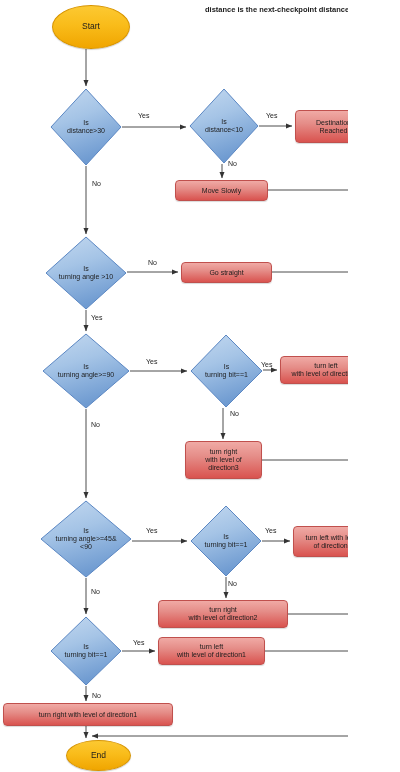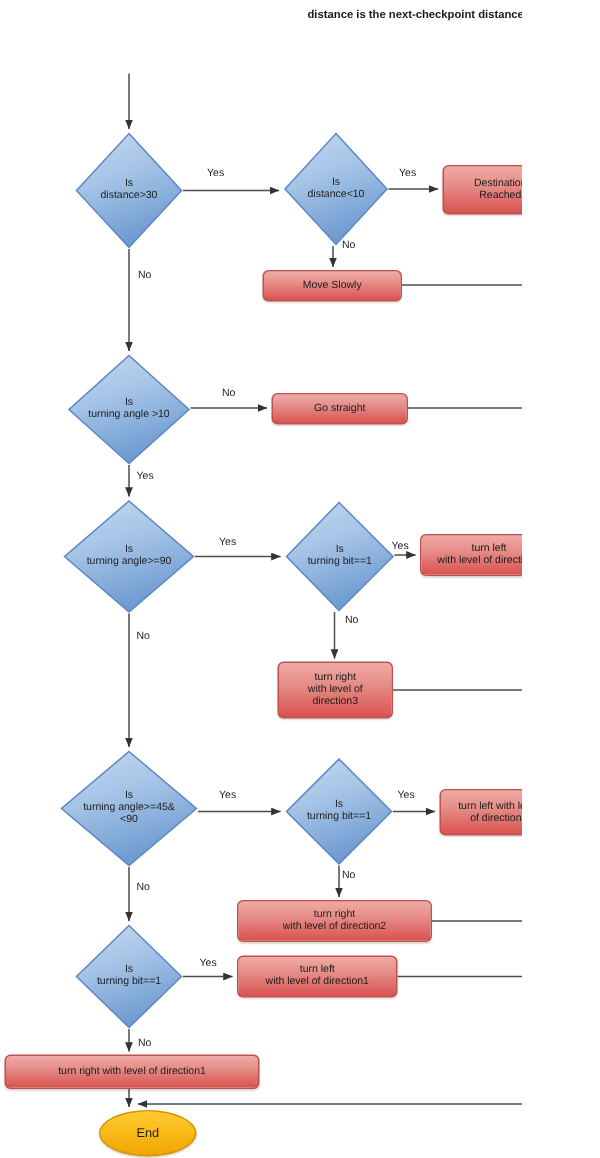--- a/index.html
+++ b/index.html
@@ -153,20 +153,23 @@
       <path d="M265,651 L389,651" marker-end="url(#arw)"></path>
 
       <path d="M86,686 L86,701" marker-end="url(#arw)"></path>
 
       <path d="M86,726 L86,738" marker-end="url(#arw)"></path>
 
       <path d="M392,736 L92,736" marker-end="url(#arw)"></path>
     </g>
   </svg>
 
+  <div class="node terminator" style="left:52px;top:5px;width:78px;height:44px;">
+    <span>Start</span>
+  </div>
 
   <div class="node decision" style="left:50px;top:88px;width:72px;height:78px;">
     <svg class="dia-shape" viewBox="0 0 72 78" preserveAspectRatio="none">
       <polygon points="36,1 71,39 36,77 1,39" fill="url(#diaGrad)" stroke="#5b87c3" stroke-width="1"></polygon>
     </svg>
     <span class="dia-label">Is
 distance&gt;30</span>
   </div>
 
   <div class="node decision" style="left:189px;top:88px;width:70px;height:76px;">

